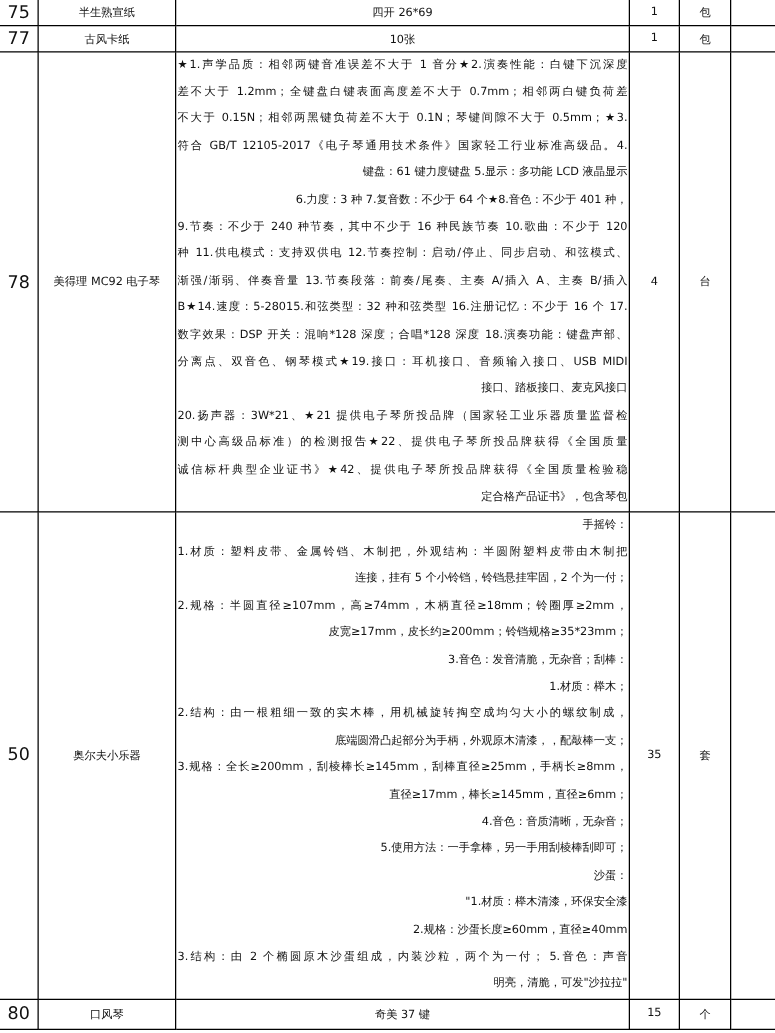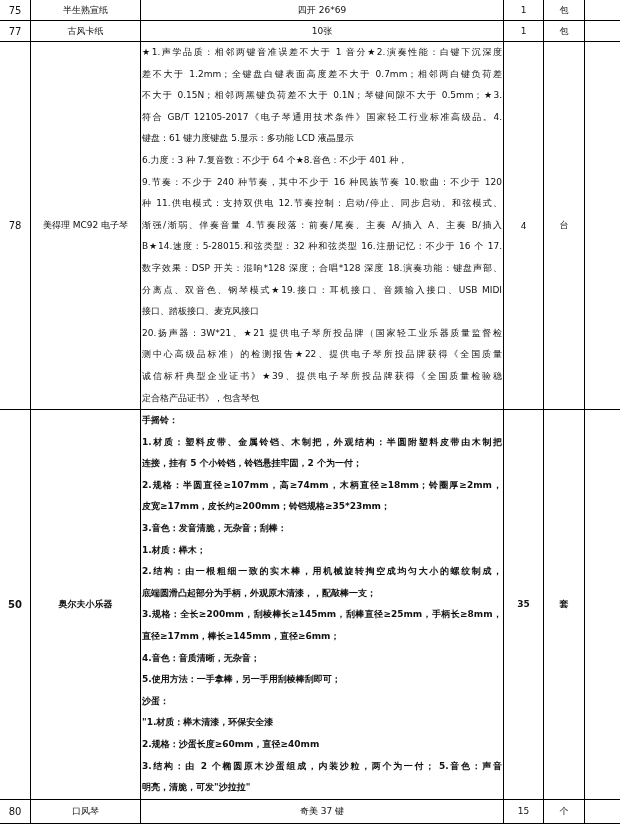--- a/index.html
+++ b/index.html
@@ -13,30 +13,30 @@
       font-size: 9px;
       color: #111;
     }
     table.spec td {
       border: 1.3px solid #000;
       padding: 0 1px;
       text-align: center;
       vertical-align: middle;
       overflow: hidden;
     }
-    td.no { font-size: 10px; }
+    td.no { font-size: 14px; }
     td.desc { text-align: left; line-height: 21.6px; padding: 0 2px; }
     td.desc .ln { display: block; white-space: nowrap; overflow: hidden; }
-    td.desc .c { text-align: left; }
+    td.desc .c { text-align: right; }
     td.desc .j { text-align: justify; text-align-last: justify; }
     tr.r75 td { height: 20px; }
     tr.r76 td { height: 21px; }
     tr.r77 td { height: 20px; }
     tr.r78 td { height: 356px; }
-    tr.r79 td { height: 375px; font-weight: bold; }
+    tr.r79 td { height: 375px; }
     tr.r80 td { height: 23px; }
   </style>
 </head>
 <body>
 
 <table class="spec">
   <colgroup>
     <col style="width:31px">
     <col style="width:110px">
     <col style="width:363px">
@@ -66,28 +66,28 @@
       <td>美得理 MC92 电子琴</td>
       <td class="desc">
         <span class="ln j">★1.声学品质：相邻两键音准误差不大于 1 音分★2.演奏性能：白键下沉深度</span>
         <span class="ln j">差不大于 1.2mm；全键盘白键表面高度差不大于 0.7mm；相邻两白键负荷差</span>
         <span class="ln j">不大于 0.15N；相邻两黑键负荷差不大于 0.1N；琴键间隙不大于 0.5mm；★3.</span>
         <span class="ln j">符合 GB/T 12105-2017《电子琴通用技术条件》国家轻工行业标准高级品。4.</span>
         <span class="ln c">键盘：61 键力度键盘 5.显示：多功能 LCD 液晶显示</span>
         <span class="ln c">6.力度：3 种 7.复音数：不少于 64 个★8.音色：不少于 401 种，</span>
         <span class="ln j">9.节奏：不少于 240 种节奏，其中不少于 16 种民族节奏 10.歌曲：不少于 120</span>
         <span class="ln j">种 11.供电模式：支持双供电 12.节奏控制：启动/停止、同步启动、和弦模式、</span>
-        <span class="ln j">渐强/渐弱、伴奏音量 4.节奏段落：前奏/尾奏、主奏 A/插入 A、主奏 B/插入</span>
+        <span class="ln j">渐强/渐弱、伴奏音量 13.节奏段落：前奏/尾奏、主奏 A/插入 A、主奏 B/插入</span>
         <span class="ln j">B★14.速度：5-28015.和弦类型：32 种和弦类型 16.注册记忆：不少于 16 个 17.</span>
         <span class="ln j">数字效果：DSP 开关：混响*128 深度；合唱*128 深度 18.演奏功能：键盘声部、</span>
         <span class="ln j">分离点、双音色、钢琴模式★19.接口：耳机接口、音频输入接口、USB MIDI</span>
         <span class="ln c">接口、踏板接口、麦克风接口</span>
         <span class="ln j">20.扬声器：3W*21、★21 提供电子琴所投品牌（国家轻工业乐器质量监督检</span>
         <span class="ln j">测中心高级品标准）的检测报告★22、提供电子琴所投品牌获得《全国质量</span>
-        <span class="ln j">诚信标杆典型企业证书》★39、提供电子琴所投品牌获得《全国质量检验稳</span>
+        <span class="ln j">诚信标杆典型企业证书》★42、提供电子琴所投品牌获得《全国质量检验稳</span>
         <span class="ln c">定合格产品证书》，包含琴包</span>
       </td>
       <td>4</td>
       <td>台</td>
       <td></td>
     </tr>
     <tr class="r79">
       <td class="no">50</td>
       <td>奥尔夫小乐器</td>
       <td class="desc">

